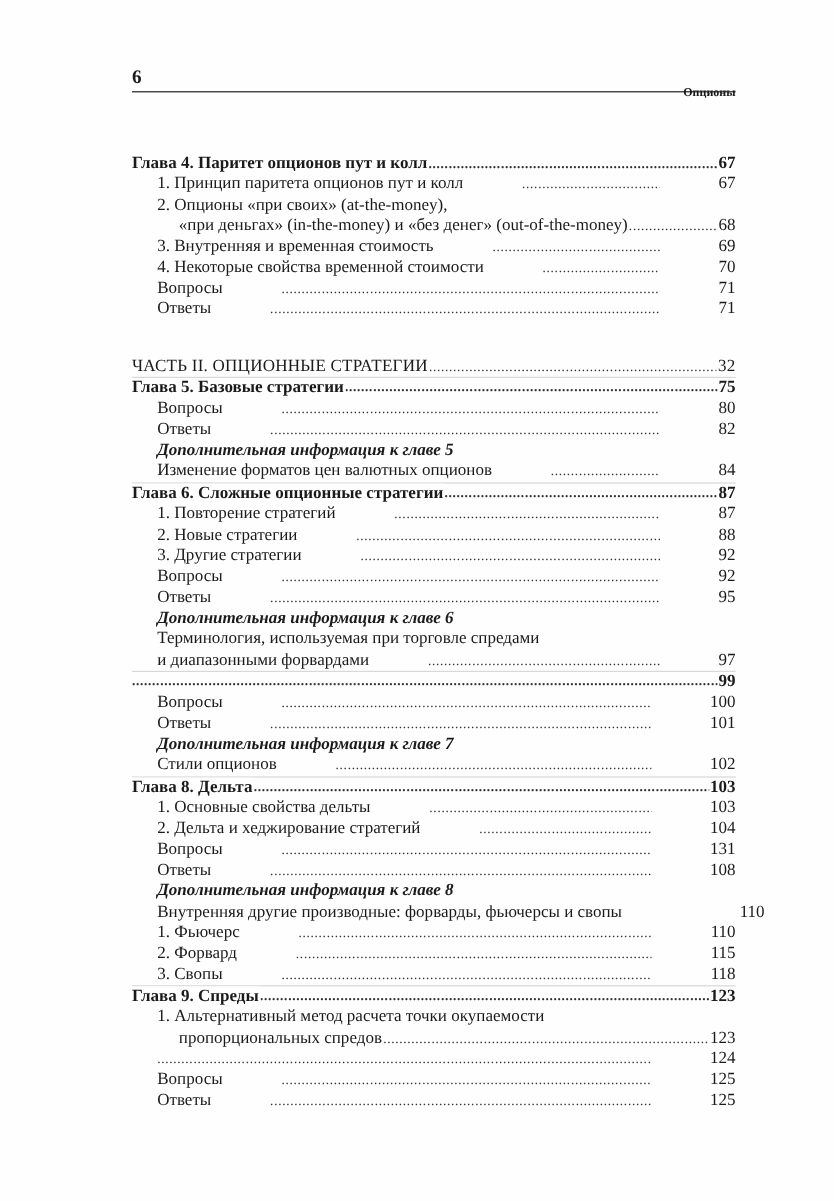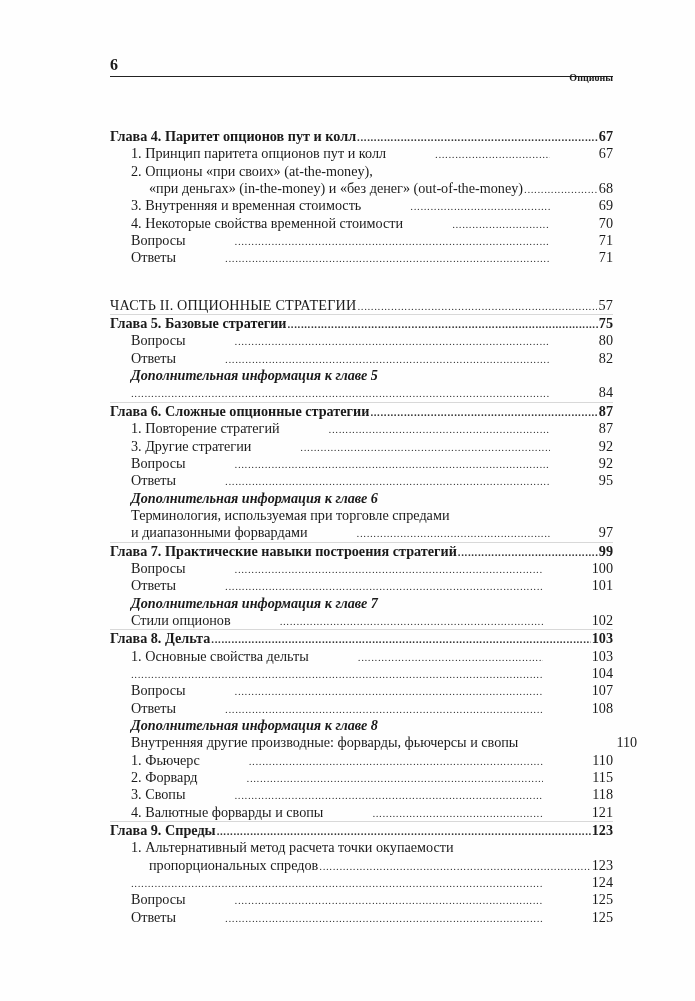--- a/index.html
+++ b/index.html
@@ -22,21 +22,21 @@
   .row .dots { flex: 1 1 auto; overflow: hidden; color: #333; font-size: 11px; letter-spacing: 0.6px; }
   .row .dots::before { content: "........................................................................................................................................................................................................................"; }
   .row .p { flex: 0 0 auto; padding-left: 1px; }
   .row.nodots .dots { visibility: hidden; }
   .chapter { font-weight: bold; }
   .part { letter-spacing: 0.2px; }
   .sec { padding-left: 21px; gap: 48px; }
   .sec2 { padding-left: 39px; text-align: right; }
   .it { }
   .itb { font-style: italic; font-weight: bold; }
-  .sep { border-top: 1px solid #d8d8d8; }
+  .sep { border-top: 1px solid #d8d8d8; align-items: flex-end; }
   .gap { height: 30px; }
 </style>
 </head>
 <body>
 
 <div class="header">
   <span class="page-num">6</span>
   <span class="running-title">Опционы</span>
 </div>
 
@@ -77,21 +77,21 @@
     </div>
     <div class="row sec it">
       <span class="t">Ответы</span>
       <span class="dots"></span>
       <span class="p">71</span>
     </div>
     <div class="gap"></div>
     <div class="row part">
       <span class="t">ЧАСТЬ II. ОПЦИОННЫЕ СТРАТЕГИИ</span>
       <span class="dots"></span>
-      <span class="p">57</span>
+      <span class="p">32</span>
     </div>
     <div class="row chapter sep">
       <span class="t">Глава 5. Базовые стратегии</span>
       <span class="dots"></span>
       <span class="p">75</span>
     </div>
     <div class="row sec it">
       <span class="t">Вопросы</span>
       <span class="dots"></span>
       <span class="p">80</span>
@@ -99,32 +99,38 @@
     <div class="row sec it">
       <span class="t">Ответы</span>
       <span class="dots"></span>
       <span class="p">82</span>
     </div>
     <div class="row sec itb nodots">
       <span class="t">Дополнительная информация к главе 5</span>
       <span class="dots"></span>
     </div>
     <div class="row sec it">
+      <span class="t">Изменение форматов цен валютных опционов</span>
       <span class="dots"></span>
       <span class="p">84</span>
     </div>
     <div class="row chapter sep">
       <span class="t">Глава 6. Сложные опционные стратегии</span>
       <span class="dots"></span>
       <span class="p">87</span>
     </div>
     <div class="row sec">
       <span class="t">1. Повторение стратегий</span>
       <span class="dots"></span>
       <span class="p">87</span>
+    </div>
+    <div class="row sec">
+      <span class="t">2. Новые стратегии</span>
+      <span class="dots"></span>
+      <span class="p">88</span>
     </div>
     <div class="row sec">
       <span class="t">3. Другие стратегии</span>
       <span class="dots"></span>
       <span class="p">92</span>
     </div>
     <div class="row sec it">
       <span class="t">Вопросы</span>
       <span class="dots"></span>
       <span class="p">92</span>
@@ -141,21 +147,20 @@
     <div class="row sec it nodots">
       <span class="t">Терминология, используемая при торговле спредами</span>
       <span class="dots"></span>
     </div>
     <div class="row sec it">
       <span class="t">и диапазонными форвардами</span>
       <span class="dots"></span>
       <span class="p">97</span>
     </div>
     <div class="row chapter sep">
-      <span class="t">Глава 7. Практические навыки построения стратегий</span>
       <span class="dots"></span>
       <span class="p">99</span>
     </div>
     <div class="row sec it">
       <span class="t">Вопросы</span>
       <span class="dots"></span>
       <span class="p">100</span>
     </div>
     <div class="row sec it">
       <span class="t">Ответы</span>
@@ -175,27 +180,28 @@
       <span class="t">Глава 8. Дельта</span>
       <span class="dots"></span>
       <span class="p">103</span>
     </div>
     <div class="row sec">
       <span class="t">1. Основные свойства дельты</span>
       <span class="dots"></span>
       <span class="p">103</span>
     </div>
     <div class="row sec">
+      <span class="t">2. Дельта и хеджирование стратегий</span>
       <span class="dots"></span>
       <span class="p">104</span>
     </div>
     <div class="row sec it">
       <span class="t">Вопросы</span>
       <span class="dots"></span>
-      <span class="p">107</span>
+      <span class="p">131</span>
     </div>
     <div class="row sec it">
       <span class="t">Ответы</span>
       <span class="dots"></span>
       <span class="p">108</span>
     </div>
     <div class="row sec itb nodots">
       <span class="t">Дополнительная информация к главе 8</span>
       <span class="dots"></span>
     </div>
@@ -211,25 +217,20 @@
     </div>
     <div class="row sec">
       <span class="t">2. Форвард</span>
       <span class="dots"></span>
       <span class="p">115</span>
     </div>
     <div class="row sec">
       <span class="t">3. Свопы</span>
       <span class="dots"></span>
       <span class="p">118</span>
-    </div>
-    <div class="row sec">
-      <span class="t">4. Валютные форварды и свопы</span>
-      <span class="dots"></span>
-      <span class="p">121</span>
     </div>
     <div class="row chapter sep">
       <span class="t">Глава 9. Спреды</span>
       <span class="dots"></span>
       <span class="p">123</span>
     </div>
     <div class="row sec nodots">
       <span class="t">1. Альтернативный метод расчета точки окупаемости</span>
       <span class="dots"></span>
     </div>

